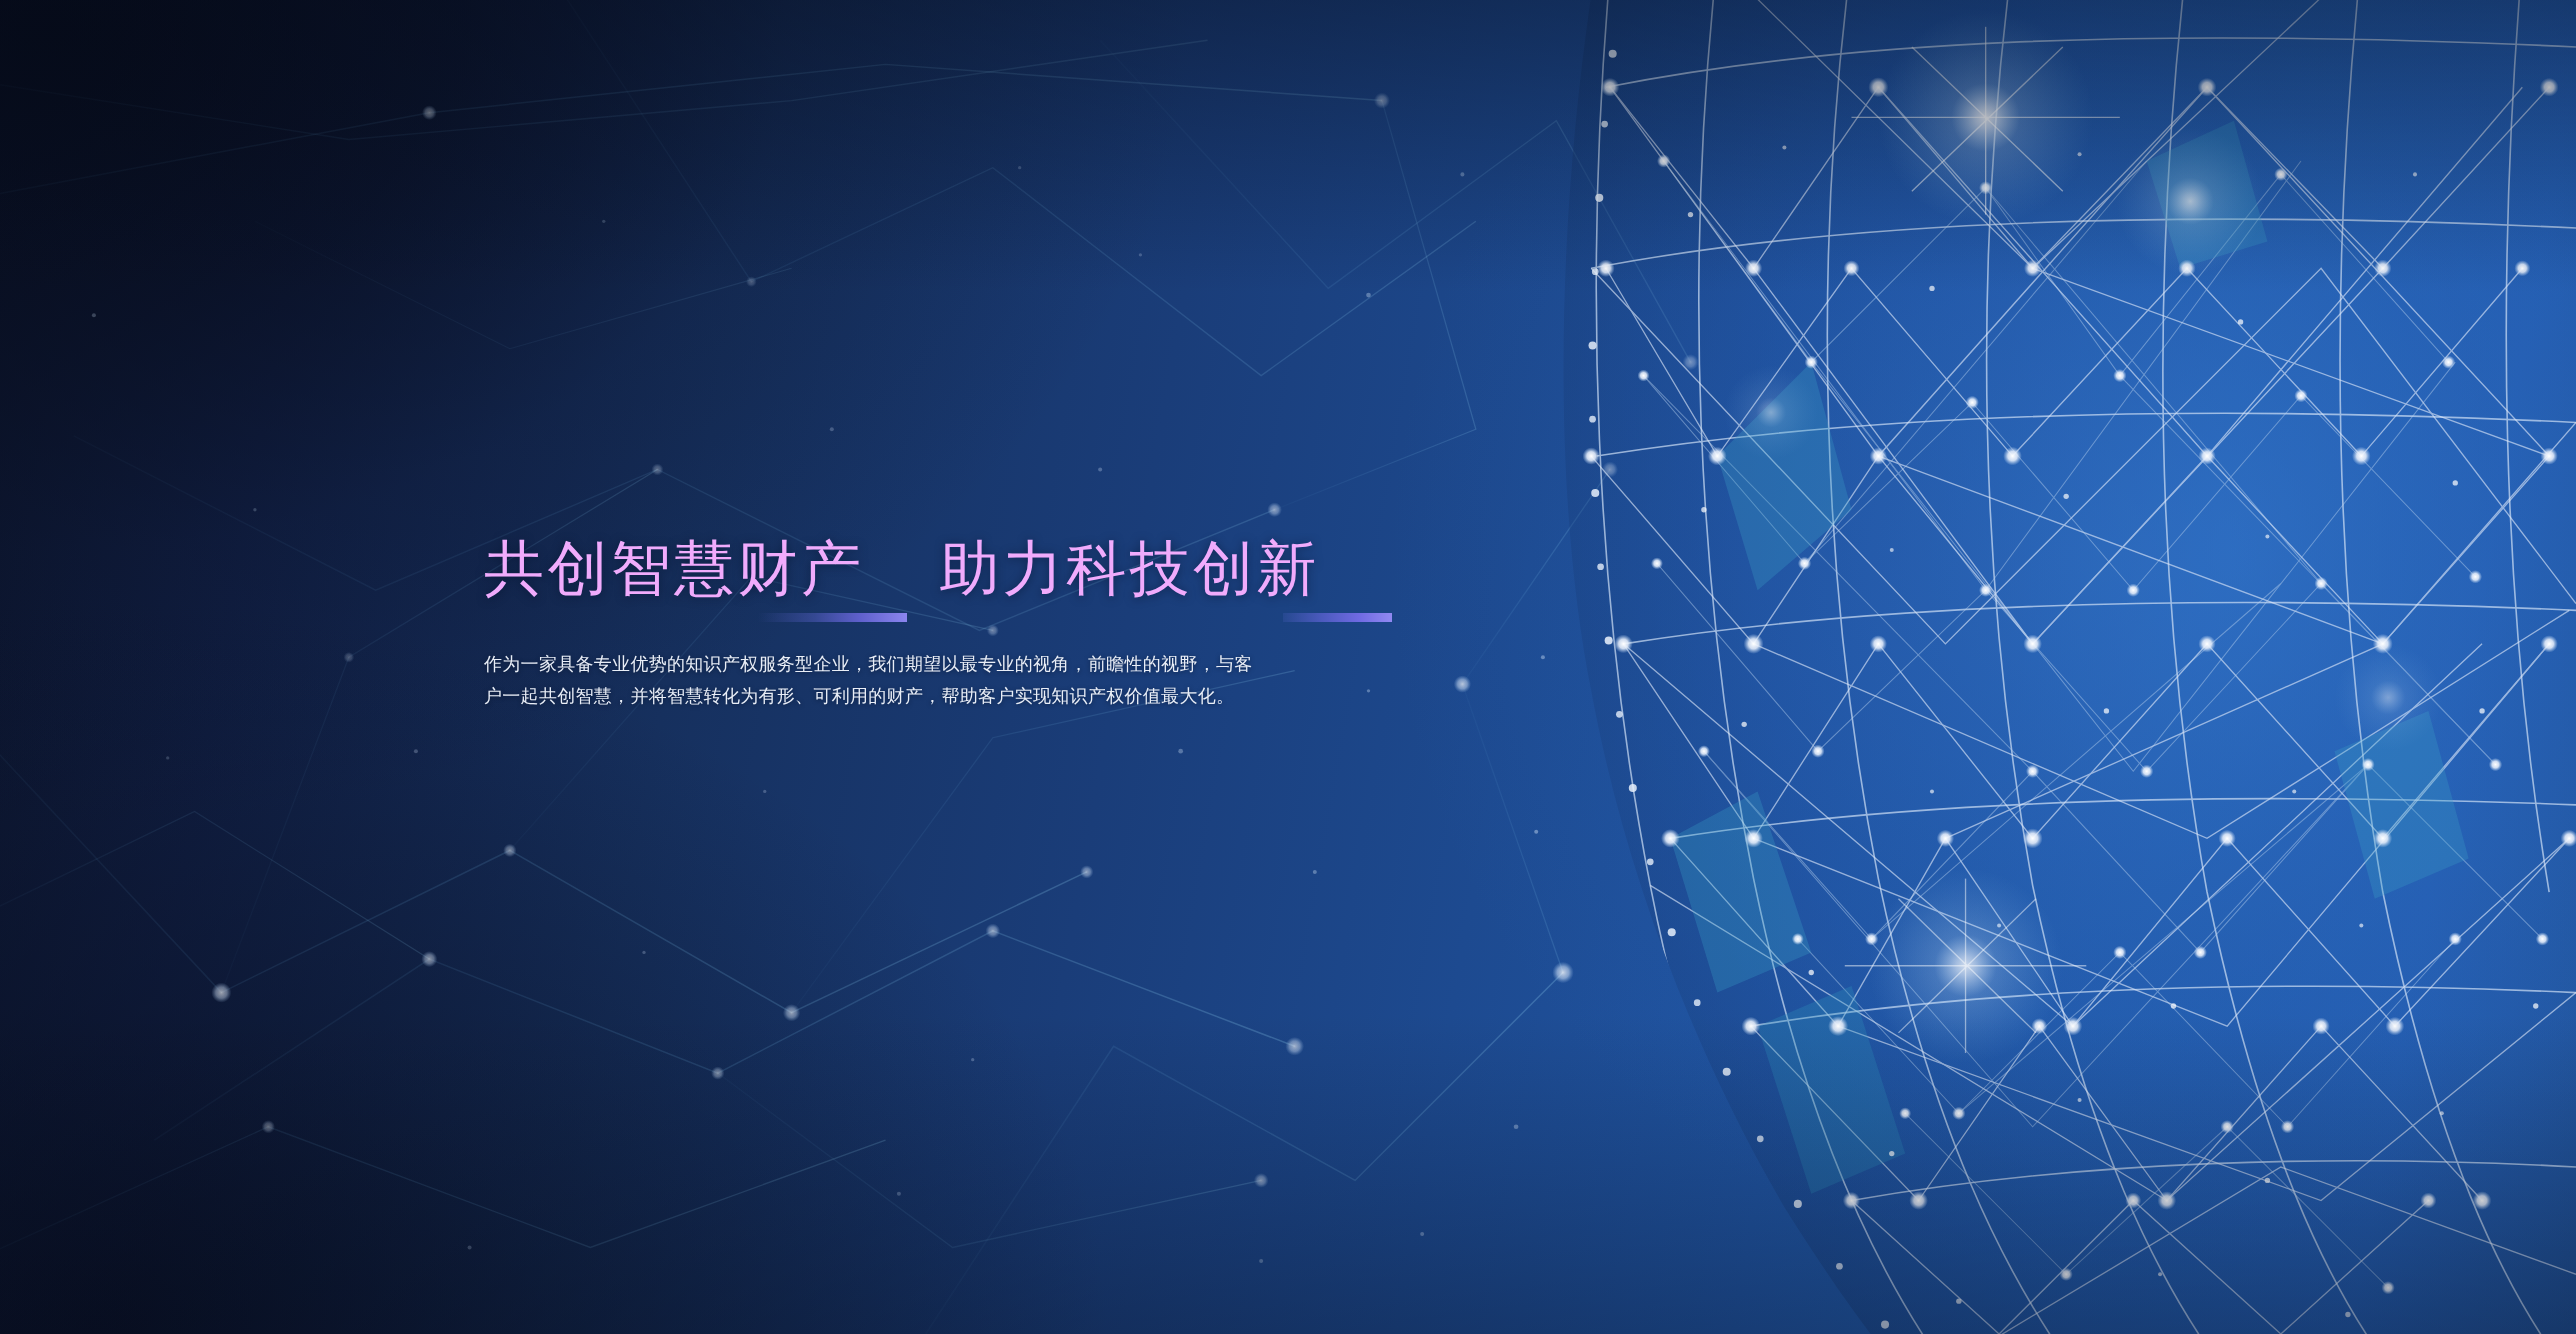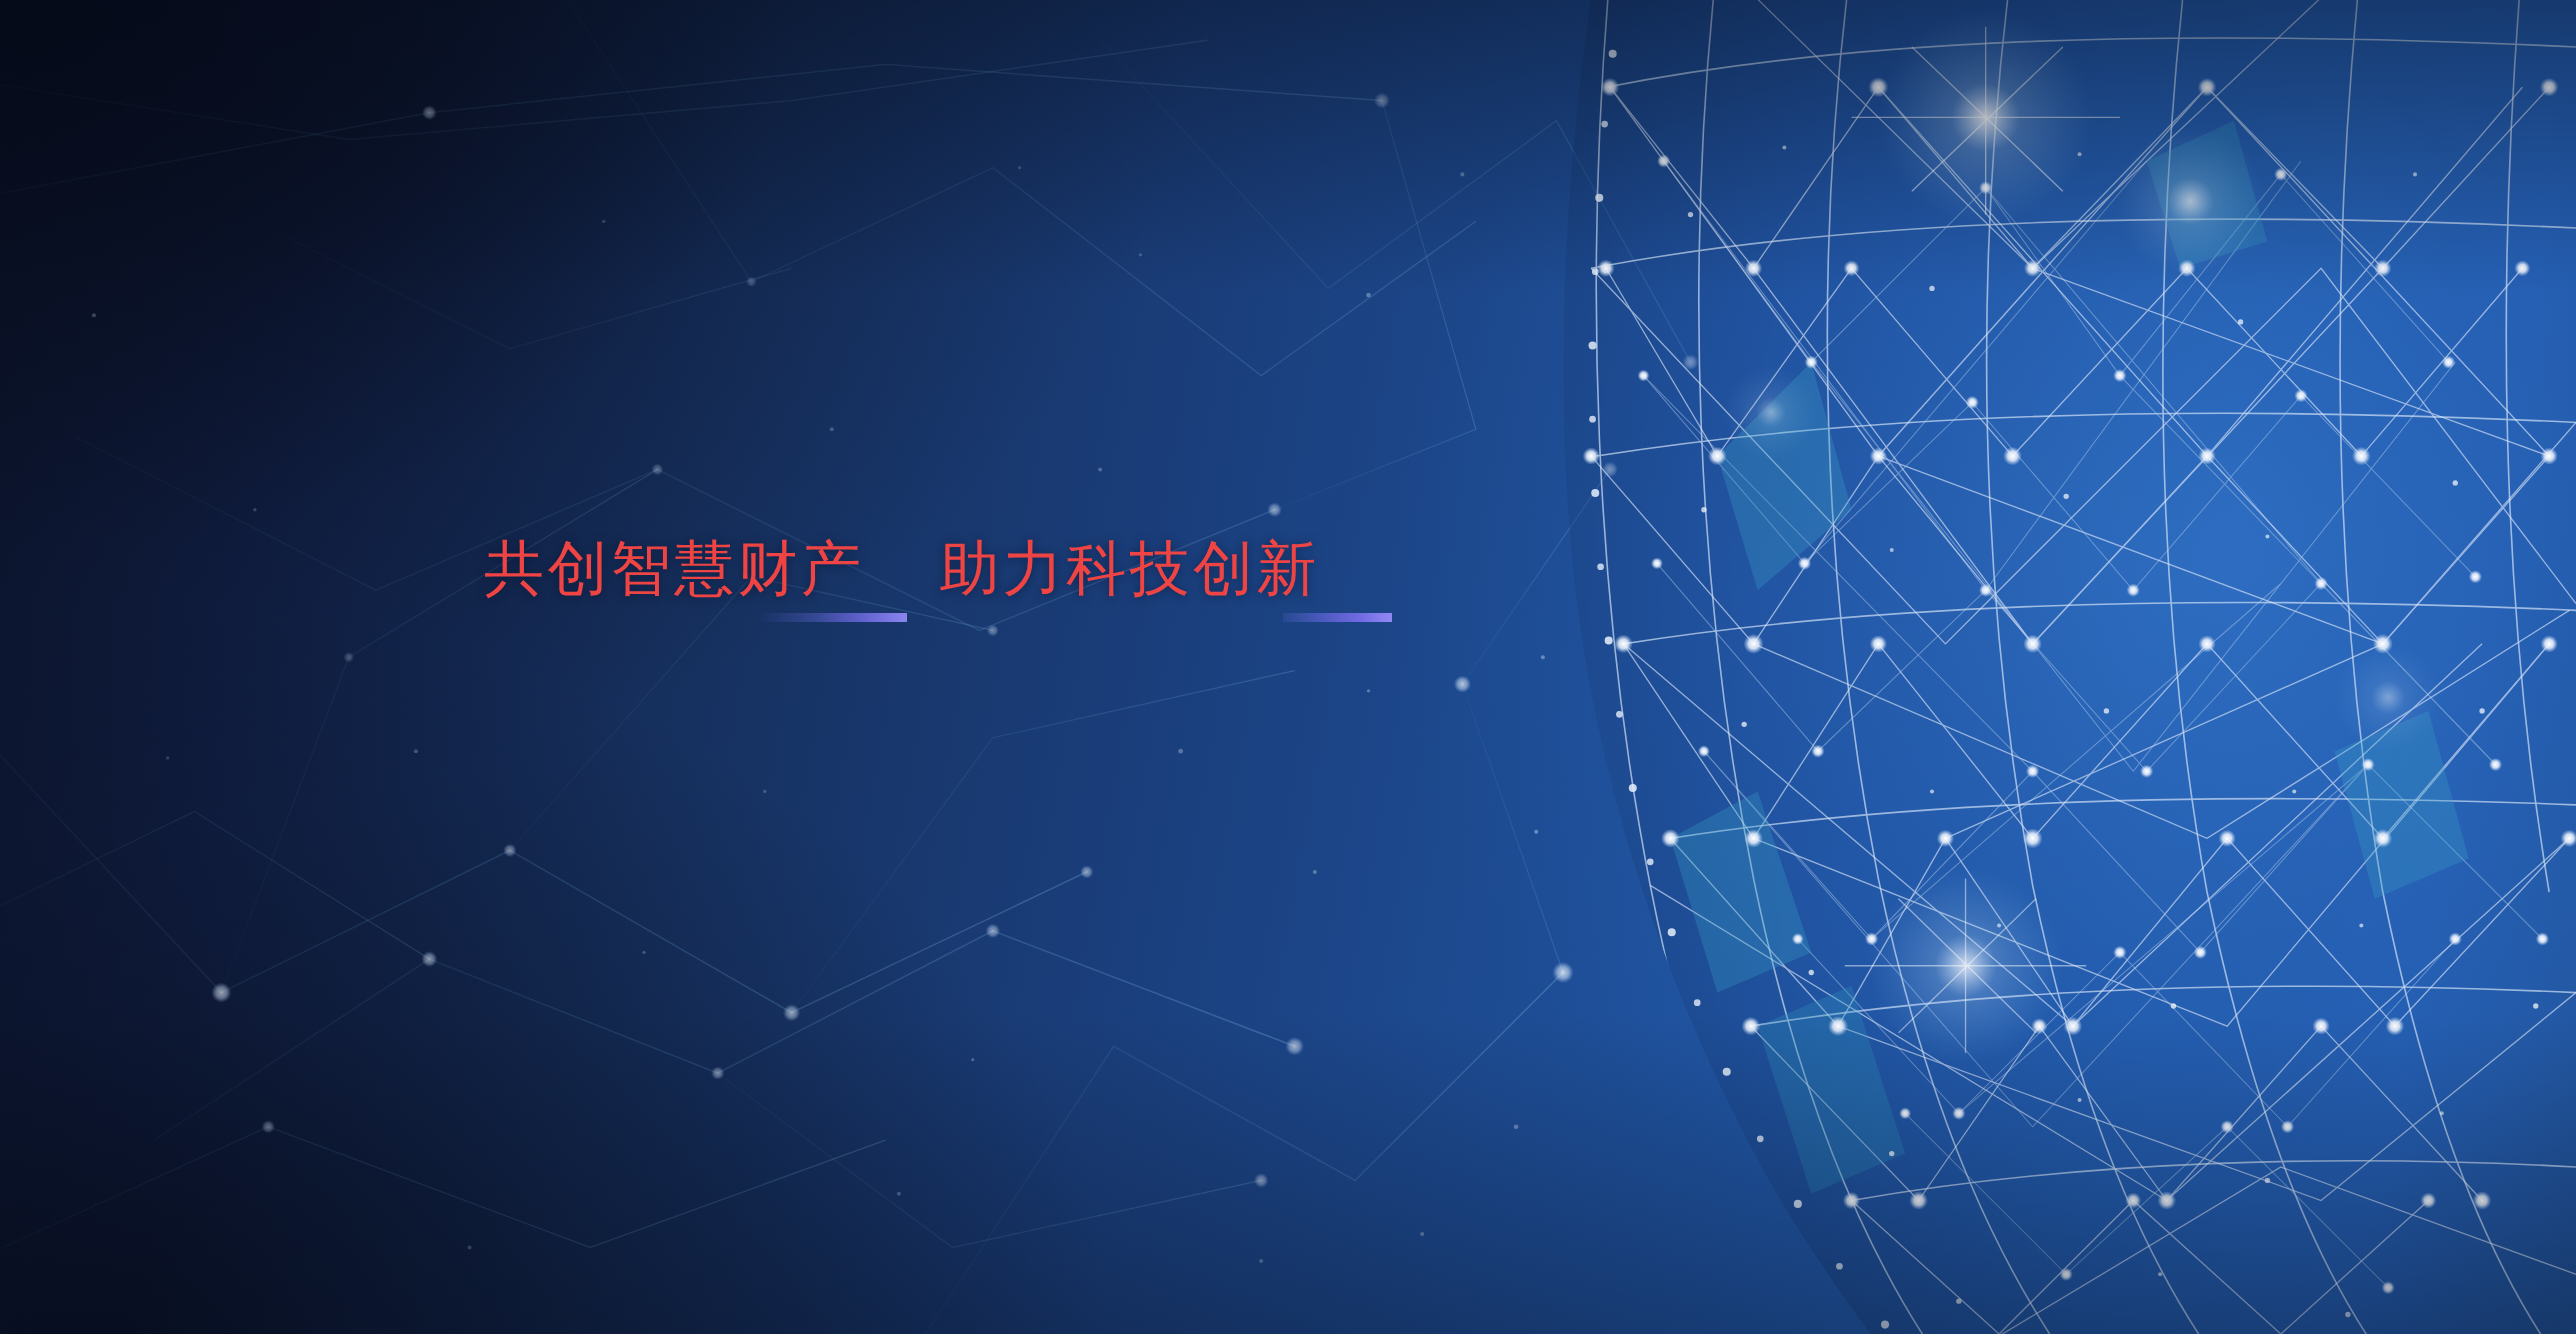--- a/index.html
+++ b/index.html
@@ -81,21 +81,21 @@
   
   .content {
     position: absolute;
     left: 484px;
     top: 533px;
     width: 953px;
   }
   .headline {
     position: relative;
     white-space: nowrap;
-    color: #ef4444;
+    color: #f0abfc;
     font-size: 60px;
     line-height: 72px;
     letter-spacing: 3.4px;
     font-weight: 400;
     text-shadow: 0 1.3px 9.4px rgba(6,16,40,0.55);
   }
   .headline .phrase-gap {
     display: inline-block;
     width: 75px;
   }
@@ -515,16 +515,17 @@
 
     <div class="headline">
       <span>共创智慧财产</span><span class="phrase-gap"></span><span>助力科技创新</span>
     </div>
 
     <div class="accent-row">
       <div class="accent accent-1"></div>
       <div class="accent accent-2"></div>
     </div>
 
+    <div class="paragraph">作为一家具备专业优势的知识产权服务型企业，我们期望以最专业的视角，前瞻性的视野，与客户一起共创智慧，并将智慧转化为有形、可利用的财产，帮助客户实现知识产权价值最大化。</div>
 
   </div>
 </div>
 
 
 </body></html>

